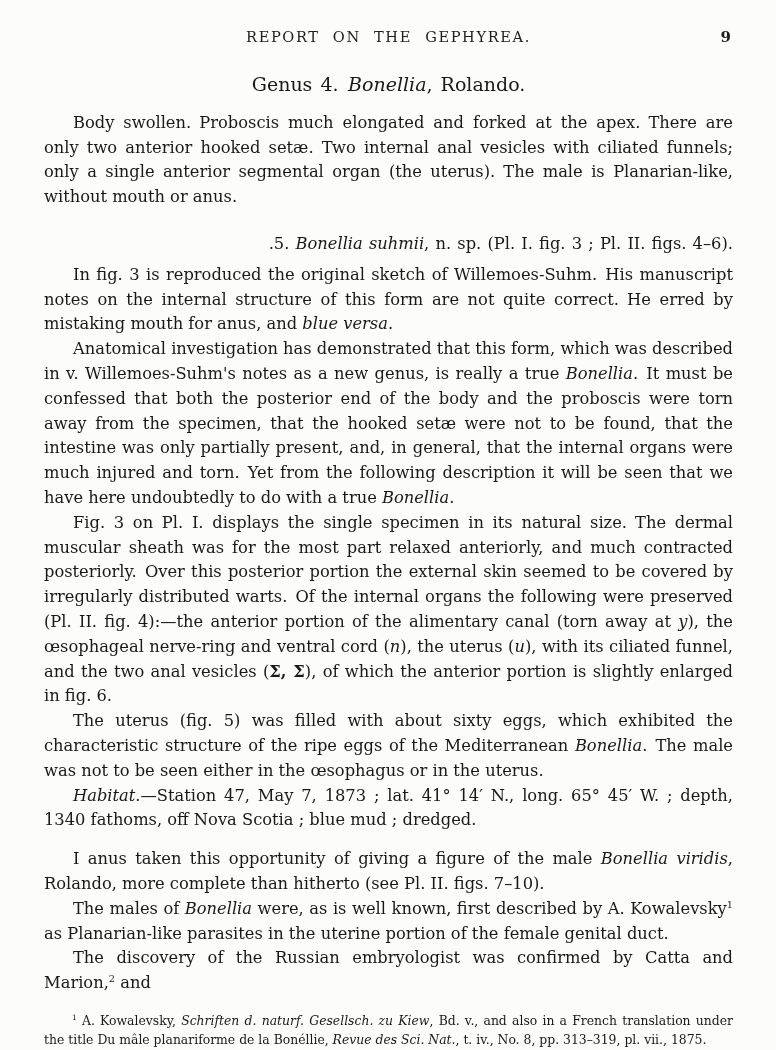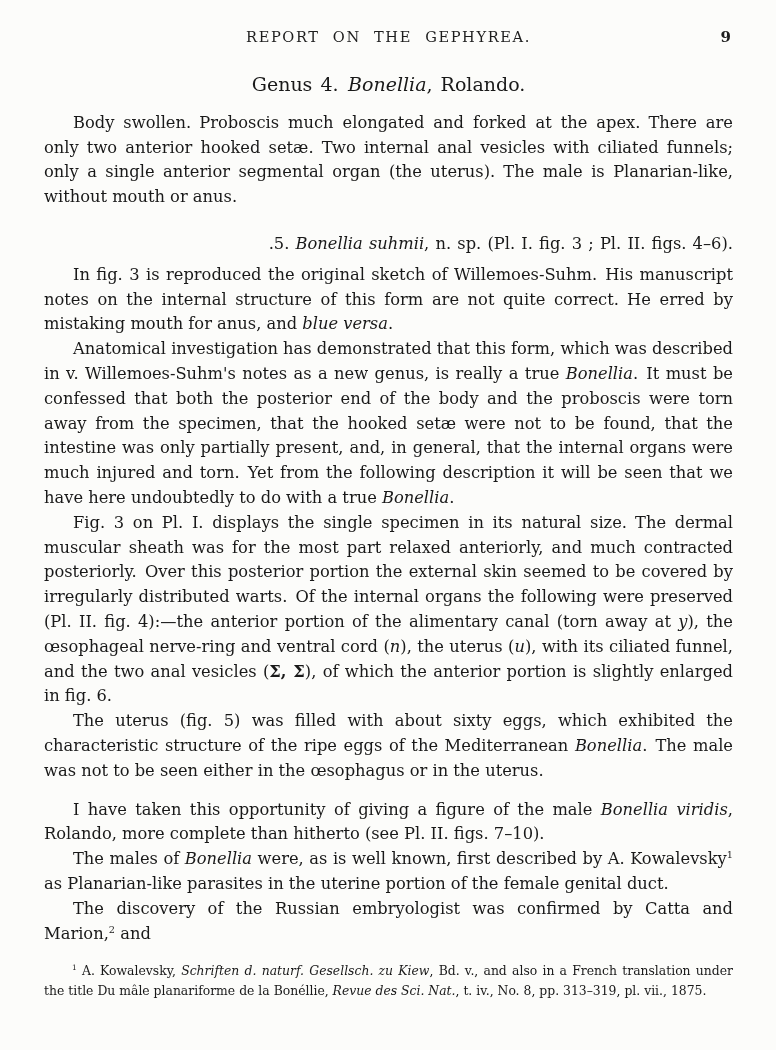--- a/index.html
+++ b/index.html
@@ -79,18 +79,19 @@
     <span class="pagenum">9</span>
   </div>
   <div class="text-column">
       <p class="genus"><span>Genus 4. </span><span class="it">Bonellia</span><span>, Rolando.</span></p>
       <p class="para"><span>Body swollen. Proboscis much elongated and forked at the apex. There are only two anterior hooked setæ. Two internal anal vesicles with ciliated funnels; only a single anterior segmental organ (the uterus). The male is Planarian-like, without mouth or anus.</span></p>
       <p class="species"><span>.5. </span><span class="it">Bonellia suhmii</span><span>, n. sp. (Pl. I. fig. 3 ; Pl. II. figs. 4–6).</span></p>
       <p class="para"><span>In fig. 3 is reproduced the original sketch of Willemoes-Suhm. His manuscript notes on the internal structure of this form are not quite correct. He erred by mistaking mouth for anus, and </span><span class="it">blue versa</span><span>.</span></p>
       <p class="para"><span>Anatomical investigation has demonstrated that this form, which was described in v. Willemoes-Suhm's notes as a new genus, is really a true </span><span class="it">Bonellia</span><span>. It must be confessed that both the posterior end of the body and the proboscis were torn away from the specimen, that the hooked setæ were not to be found, that the intestine was only partially present, and, in general, that the internal organs were much injured and torn. Yet from the following description it will be seen that we have here undoubtedly to do with a true </span><span class="it">Bonellia</span><span>.</span></p>
       <p class="para"><span>Fig. 3 on Pl. I. displays the single specimen in its natural size. The dermal muscular sheath was for the most part relaxed anteriorly, and much contracted posteriorly. Over this posterior portion the external skin seemed to be covered by irregularly distributed warts. Of the internal organs the following were preserved (Pl. II. fig. 4):—the anterior portion of the alimentary canal (torn away at </span><span class="it">y</span><span>), the œsophageal nerve-ring and ventral cord (</span><span class="it">n</span><span>), the uterus (</span><span class="it">u</span><span>), with its ciliated funnel, and the two anal vesicles (</span><span class="bd">Σ, Σ</span><span>), of which the anterior portion is slightly enlarged in fig. 6.</span></p>
       <p class="para"><span>The uterus (fig. 5) was filled with about sixty eggs, which exhibited the characteristic structure of the ripe eggs of the Mediterranean </span><span class="it">Bonellia</span><span>. The male was not to be seen either in the œsophagus or in the uterus.</span></p>
-      <p class="para spaced"><span>I have taken this opportunity of giving a figure of the male </span><span class="it">Bonellia viridis</span><span>, Rolando, more complete than hitherto (see Pl. II. figs. 7–10).</span></p>
+      <p class="para"><span class="it">Habitat</span><span>.—Station 47, May 7, 1873 ; lat. 41° 14′ N., long. 65° 45′ W. ; depth, 1340 fathoms, off Nova Scotia ; blue mud ; dredged.</span></p>
+      <p class="para spaced"><span>I anus taken this opportunity of giving a figure of the male </span><span class="it">Bonellia viridis</span><span>, Rolando, more complete than hitherto (see Pl. II. figs. 7–10).</span></p>
       <p class="para"><span>The males of </span><span class="it">Bonellia</span><span> were, as is well known, first described by A. Kowalevsky</span><sup>1</sup><span> as Planarian-like parasites in the uterine portion of the female genital duct.</span></p>
       <p class="para"><span>The discovery of the Russian embryologist was confirmed by Catta and Marion,</span><sup>2</sup><span> and</span></p>
       <p class="footnote first"><sup>1</sup><span> A. Kowalevsky, </span><span class="it">Schriften d. naturf. Gesellsch. zu Kiew</span><span>, Bd. v., and also in a French translation under the title Du mâle planariforme de la Bonéllie, </span><span class="it">Revue des Sci. Nat.</span><span>, t. iv., No. 8, pp. 313–319, pl. vii., 1875.</span></p>
     </div>
 </div>
 
 </body></html>

